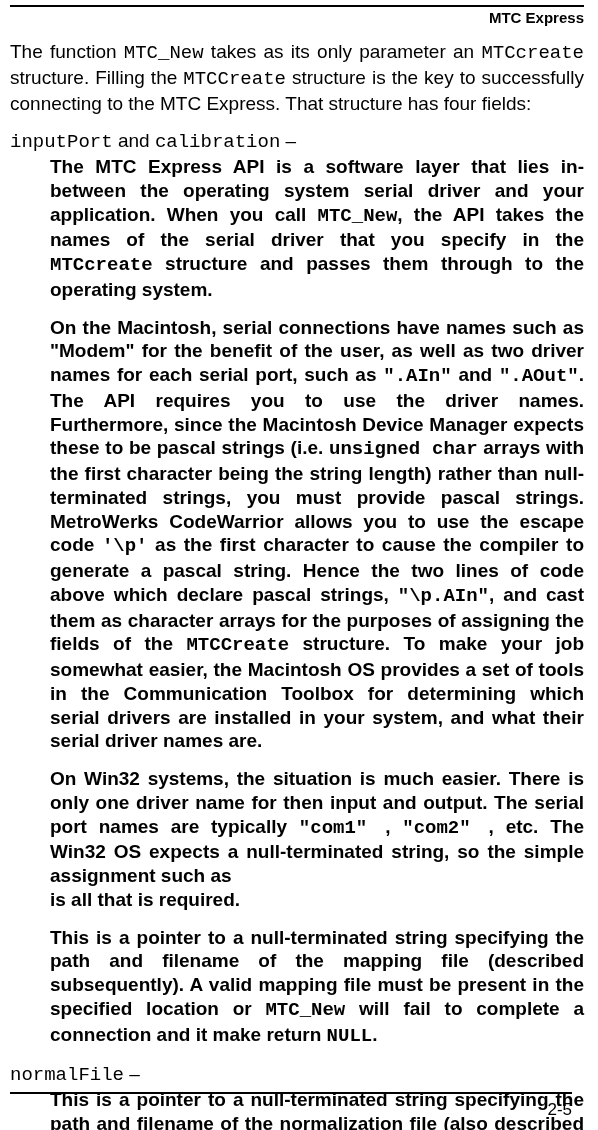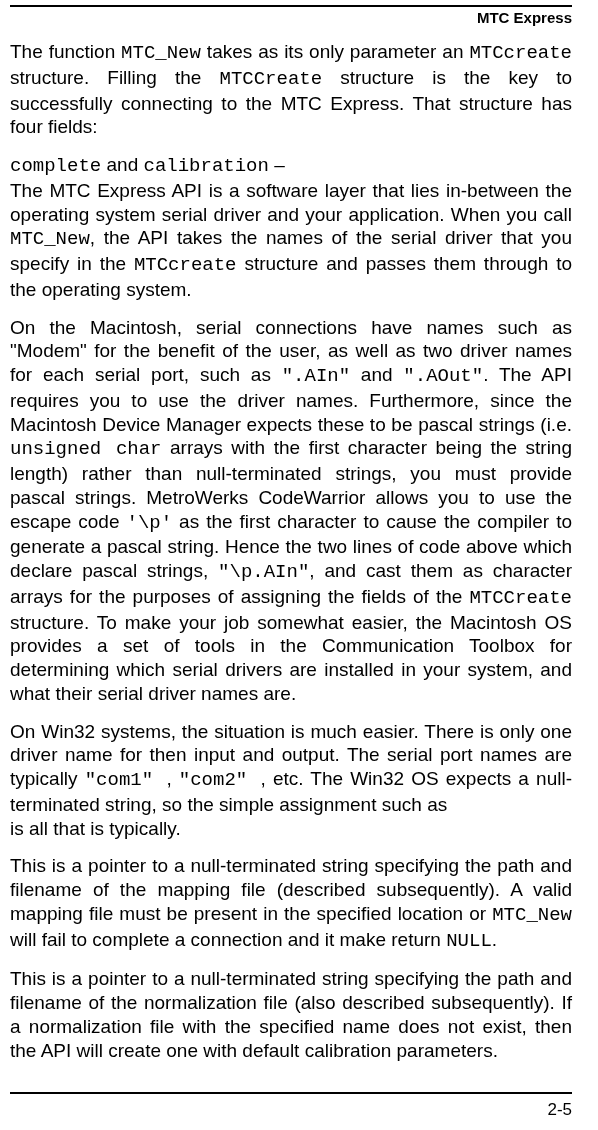--- a/index.html
+++ b/index.html
@@ -9,21 +9,21 @@
     width: 598px;
     background: #fff;
     font-family: Arial, Helvetica, sans-serif;
     color: #000;
   }
   .page {
     position: relative;
     width: 598px;
     height: 1130px;
     box-sizing: border-box;
-    padding: 5px 26px 0 10px;
+    padding: 5px 14px 0 10px;
   }
   .hr-top {
     border: none;
     border-top: 2.5px solid #000;
     margin: 0 0 2px 0;
   }
   .running-head {
     text-align: right;
     font-weight: bold;
     font-size: 15px;
@@ -34,21 +34,23 @@
     line-height: 1.25;
   }
   .mono {
     font-family: "Courier New", Courier, monospace;
   }
   p { margin: 0; }
   .para {
     text-align: justify;
   }
   .indented {
+    margin-left: 40px;
     text-align: justify;
+    font-weight: bold;
   }
   .gap { height: 14px; }
   .hr-bottom {
     position: absolute;
     left: 10px;
     right: 26px;
     bottom: 36px;
     border: none;
     border-top: 2px solid #000;
     margin: 0;
@@ -69,50 +71,53 @@
 
   <div class="content">
 
     <p class="para">
       <span>The function </span><span class="mono">MTC_New</span><span> takes as its only parameter an </span><span class="mono">MTCcreate</span><span> structure. Filling the </span><span class="mono">MTCCreate</span><span> structure is the key to successfully connecting to the MTC Express.  That structure has four fields:</span>
     </p>
 
     <div class="gap"></div>
 
     <p>
-      <span class="mono">complete</span><span> and </span><span class="mono">calibration</span><span> –</span>
+      <span class="mono">inputPort</span><span> and </span><span class="mono">calibration</span><span> –</span>
     </p>
 
     <p class="indented">
       <span>The MTC Express API is a software layer that lies in-between the operating system serial driver and your application.  When you call </span><span class="mono">MTC_New</span><span>, the API takes the names of the serial driver that you specify in the </span><span class="mono">MTCcreate</span><span> structure and passes them through to the operating system.</span>
     </p>
 
     <div class="gap"></div>
 
     <p class="indented">
       <span>On the Macintosh, serial connections have names such as "Modem" for the benefit of the user, as well as two driver names for each serial port, such as </span><span class="mono">".AIn"</span><span> and </span><span class="mono">".AOut"</span><span>.  The API requires you to use the driver names.  Furthermore, since the Macintosh Device Manager expects these to be pascal strings (i.e. </span><span class="mono">unsigned char</span><span> arrays with the first character being  the string length) rather than null-terminated strings, you must provide pascal strings. MetroWerks CodeWarrior allows you to use the escape code </span><span class="mono">'\p'</span><span> as the first character to cause the compiler to generate a pascal string.   Hence the two lines of code above which declare pascal strings, </span><span class="mono">"\p.AIn"</span><span>,  and cast them as character arrays for the purposes of assigning the fields of the </span><span class="mono">MTCCreate</span><span> structure.  To make your job somewhat easier, the Macintosh OS provides a set of tools in the Communication Toolbox for determining which serial drivers are installed in your system, and what their serial driver names are.</span>
     </p>
 
     <div class="gap"></div>
 
     <p class="indented">
       <span>On Win32 systems, the situation is much easier.  There is only one driver name for then input and output.  The serial port names are typically </span><span class="mono">"com1" </span><span>, </span><span class="mono">"com2" </span><span>, etc.    The Win32 OS expects a null-terminated string, so the simple assignment such as</span>
     </p>
     <p class="indented">
-      <span>is all that is typically.</span>
+      <span>is all that is required.</span>
     </p>
 
     <div class="gap"></div>
 
     <p class="indented">
       <span>This is a pointer to a null-terminated string specifying the path and filename of the mapping file (described subsequently).  A valid mapping file must be present in the specified location or </span><span class="mono">MTC_New</span><span> will fail to complete a connection and it make return </span><span class="mono">NULL</span><span>.</span>
     </p>
 
     <div class="gap"></div>
 
+    <p>
+      <span class="mono">normalFile</span><span> –</span>
+    </p>
     <p class="indented">
       <span>This is a pointer to a null-terminated string specifying the path and filename of the normalization file (also described subsequently).  If a normalization file with the specified name does not exist, then the API will create one with default calibration parameters.</span>
     </p>
 
   </div>
 
   <hr class="hr-bottom">
   <div class="pageno">2-5</div>
 </div>
 

